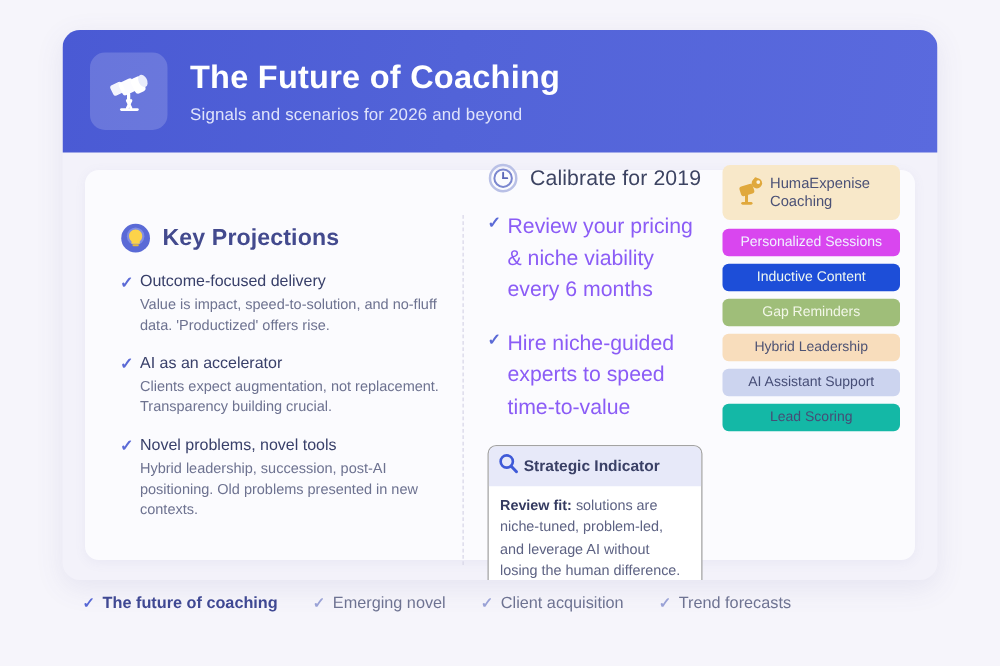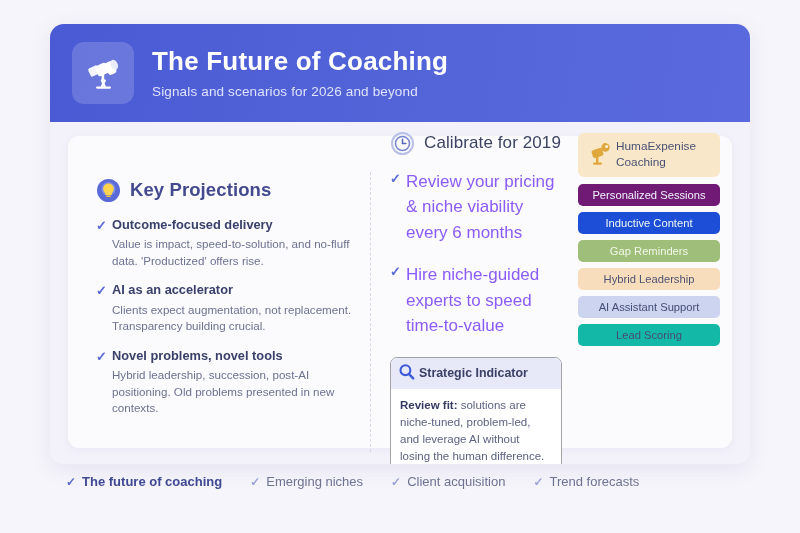--- a/index.html
+++ b/index.html
@@ -133,21 +133,21 @@
     color: #5b6ad6;
     font-size: 13px;
     width: 16px;
     flex: none;
     line-height: 1.5;
     font-weight: bold;
   }
   .ci-body { flex: 1; }
   .ci-title {
     font-size: 12.8px;
-    font-weight: bold;
+    font-weight: normal;
     color: #39406a;
     line-height: 1.45;
   }
   .ci-desc {
     font-size: 11.6px;
     color: #6d7290;
     line-height: 1.42;
     margin-top: 2px;
     margin-bottom: 9px;
   }
@@ -360,21 +360,21 @@
               </g>
               <circle cx="20.6" cy="8.6" r="1.5" fill="#fdf3de"></circle>
             </svg>
           </span>
           <div class="wf-head-text">
             <div>HumaExpenise</div>
             <div>Coaching</div>
           </div>
         </div>
 
-        <div class="chip" style="background: #701a75; color: rgb(240, 243, 255);">
+        <div class="chip" style="background: #d946ef; color: rgb(240, 243, 255);">
             <span>Personalized Sessions</span>
           </div>
         <div class="chip" style="background: #1d4ed8; color: rgb(238, 247, 242);">
             <span>Inductive Content</span>
           </div>
         <div class="chip" style="background: rgb(159, 190, 121); color: rgb(242, 247, 232);">
             <span>Gap Reminders</span>
           </div>
         <div class="chip" style="background: rgb(248, 221, 188); color: rgb(78, 83, 116);">
             <span>Hybrid Leadership</span>
@@ -391,21 +391,21 @@
   </div>
 </div>
 
 <div class="footer">
   <div class="ftab active">
     <span class="ftab-tick">✓</span>
     <span class="ftab-label">The future of coaching</span>
   </div>
   <div class="ftab">
     <span class="ftab-tick">✓</span>
-    <span class="ftab-label">Emerging niches</span>
+    <span class="ftab-label">Emerging novel</span>
   </div>
   <div class="ftab">
     <span class="ftab-tick">✓</span>
     <span class="ftab-label">Client acquisition</span>
   </div>
   <div class="ftab">
     <span class="ftab-tick">✓</span>
     <span class="ftab-label">Trend forecasts</span>
   </div>
 </div>

